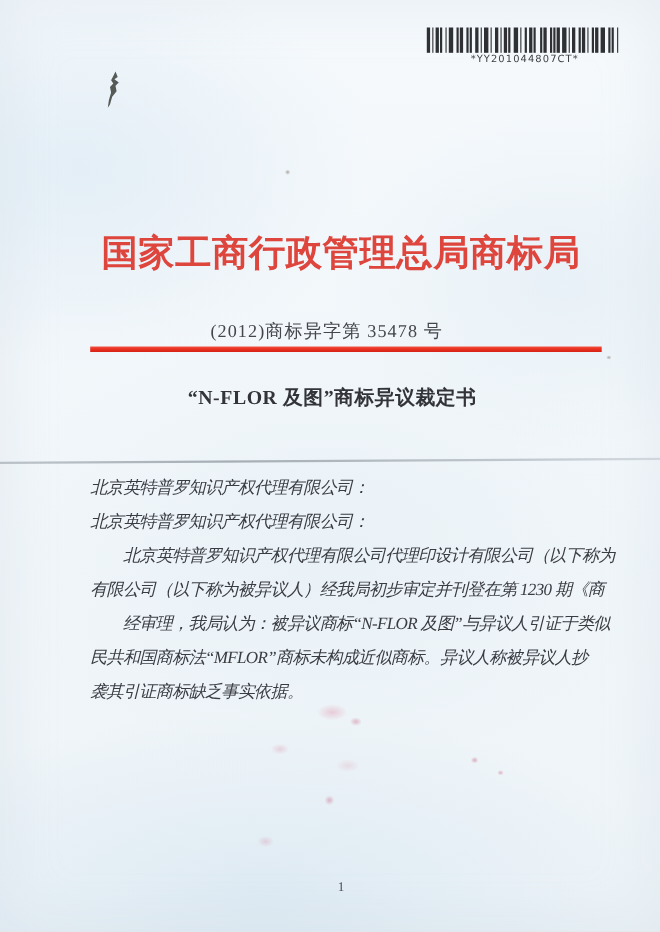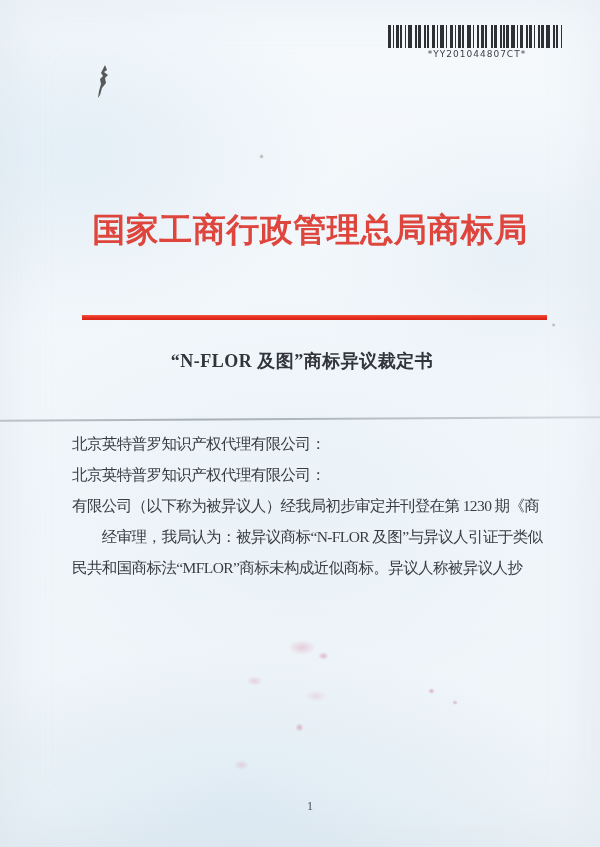--- a/index.html
+++ b/index.html
@@ -38,22 +38,22 @@
   .subtitle{
     position:absolute;left:0;top:349px;width:604px;margin:0;text-align:center;
     font-size:18px;font-weight:700;color:#32343a;letter-spacing:0.5px;
   }
   .fold-line{
     position:absolute;left:-6px;top:418px;width:612px;height:2px;
     background:linear-gradient(90deg, rgba(128,138,146,.45), rgba(122,132,140,.62) 35%, rgba(145,154,162,.48) 80%, rgba(160,170,178,.35));
     transform:rotate(-0.35deg);
   }
   .doc-body{
-    position:absolute;left:72px;top:428px;width:482px;
-    font-size:15.5px;line-height:31px;color:var(--body-ink,#3a3c43);
+    position:absolute;left:82px;top:428px;width:482px;
+    font-size:15.5px;line-height:31px;color:var(--body-ink,#3a3c43);font-style:italic;
   }
   .doc-body .line{height:31px;white-space:nowrap;letter-spacing:-0.6px;}
   .page-number{
     position:absolute;left:0;top:799px;width:620px;text-align:center;
     font-size:12px;color:#4a4c55;
   }
   .stain{position:absolute;border-radius:50%;pointer-events:none;}
   .st1{left:288px;top:640px;width:28px;height:15px;background:radial-gradient(closest-side,rgba(216,110,140,.30),rgba(216,110,140,0));}
   .st2{left:318px;top:652px;width:11px;height:8px;background:radial-gradient(closest-side,rgba(200,90,120,.38),rgba(200,90,120,0));}
   .st3{left:246px;top:676px;width:17px;height:10px;background:radial-gradient(closest-side,rgba(214,115,145,.26),rgba(214,115,145,0));}
@@ -155,33 +155,36 @@
       </div>
     <div class="barcode-text">*YY201044807CT*</div>
   </div>
 
   <svg class="ink-blot" width="20" height="38" viewBox="0 0 20 38">
     <path d="M11 1 L13 6 L10 8 L14 11 L11 14 L12 19 L8 24 L6 31 L4 34 L5 27 L7 20 L6 15 L9 12 L7 9 L9 5 Z" fill="#3d403b" opacity="0.85"></path>
   </svg>
 
   <h1 class="issuer">国家工商行政管理总局商标局</h1>
 
+  <div class="doc-number">(2012)商标异字第 35478 号</div>
 
   <div class="red-rule"></div>
 
   <h2 class="subtitle">“N-FLOR 及图”商标异议裁定书</h2>
 
   <div class="fold-line"></div>
 
   <div class="doc-body" id="body-lines">
       <div class="line">北京英特普罗知识产权代理有限公司：</div>
       <div class="line">北京英特普罗知识产权代理有限公司：</div>
+      <div class="line">　　北京英特普罗知识产权代理有限公司代理印设计有限公司（以下称为</div>
       <div class="line">有限公司（以下称为被异议人）经我局初步审定并刊登在第 1230 期《商</div>
       <div class="line">　　经审理，我局认为：被异议商标“N-FLOR 及图”与异议人引证于类似</div>
       <div class="line">民共和国商标法“MFLOR”商标未构成近似商标。异议人称被异议人抄</div>
+      <div class="line">袭其引证商标缺乏事实依据。</div>
     </div>
 
   <div class="stain st1"></div>
   <div class="stain st2"></div>
   <div class="stain st3"></div>
   <div class="stain st4"></div>
   <div class="stain st5"></div>
   <div class="stain st6"></div>
   <div class="stain st7"></div>
   <div class="stain st8"></div>

